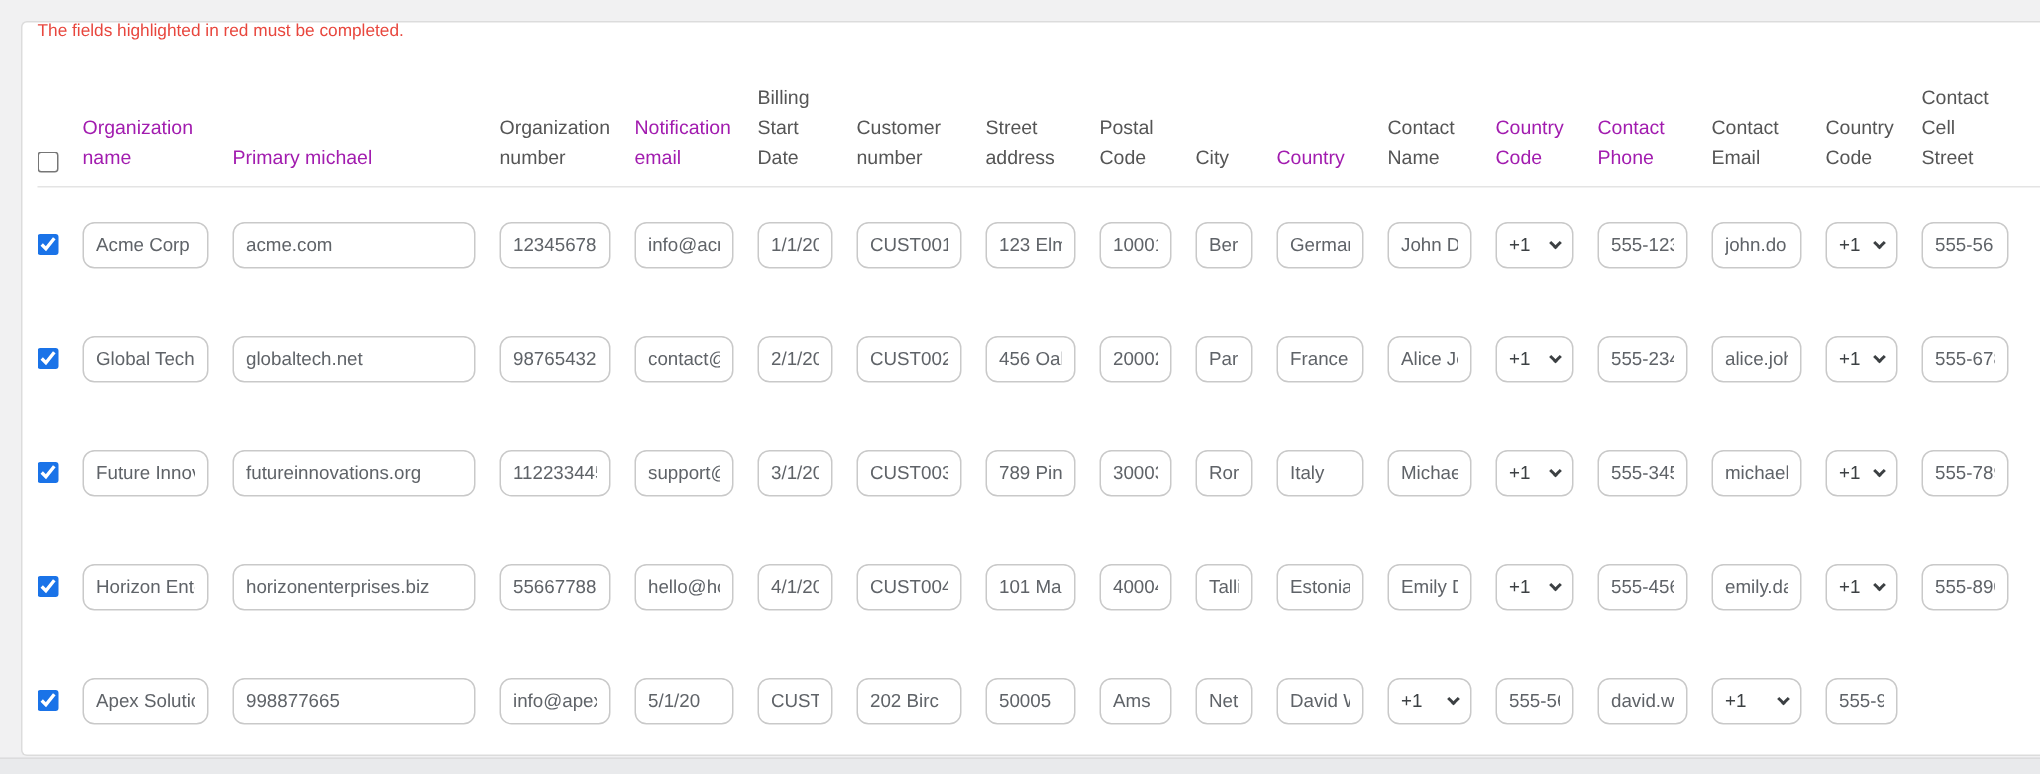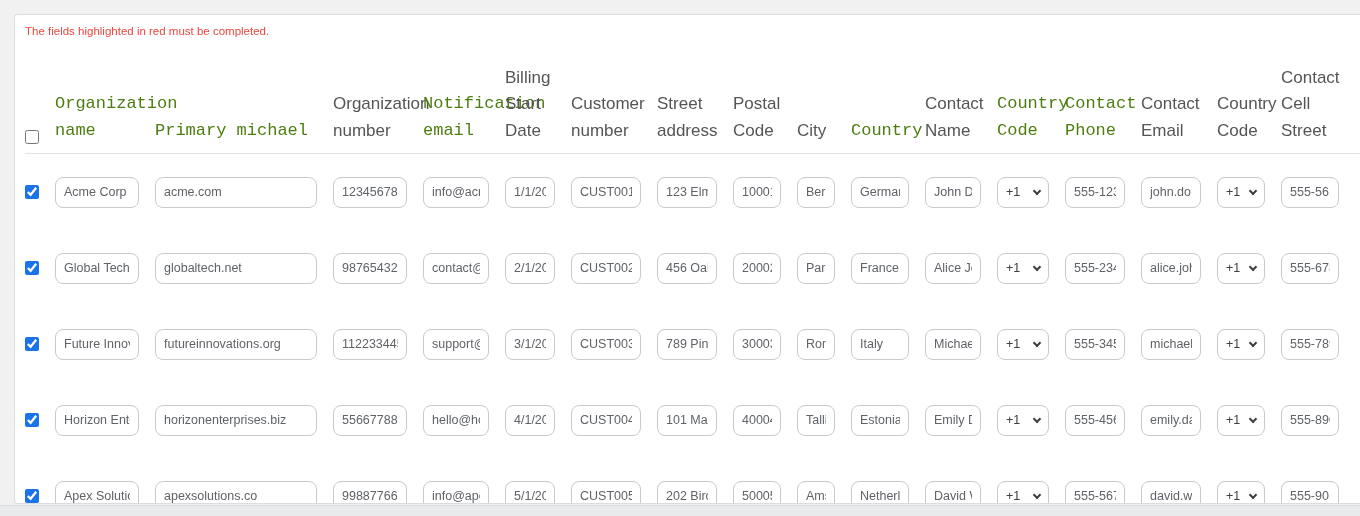--- a/index.html
+++ b/index.html
@@ -13,42 +13,42 @@
     position: absolute;
     left: 14px; top: 14px; right: 0; height: 490px;
     background: #ffffff;
     border: 1px solid #dcdcdc;
     border-right: none;
     border-radius: 4px 0 0 4px;
     padding-left: 10px;
     overflow: hidden;
   }
   .warning {
-    padding-top: 10px;
+    padding-top: 0;
     font-size: 11.5px;
     color: #e8473e;
   }
   .grid {
     display: grid;
     grid-template-columns: 14px 84px 162px 74px 66px 50px 70px 60px 48px 38px 58px 56px 52px 60px 60px 48px 58px;
     column-gap: 16px;
     align-items: center;
   }
   .grid.header {
     margin-top: 28px;
     align-items: end;
     padding-bottom: 9px;
     border-bottom: 1px solid #e4e4e4;
   }
   .col {
-    font-size: 17px;
+    font-size: 13px;
     line-height: 1.55;
     color: #555555;
   }
-  .col.req { color: #4d7c0f; font-family: Liberation Mono, monospace; }
+  .col.req { color: #a21caf; }
   .row { height: 76px; }
   .cb { display: flex; align-items: center; }
   .cb input {
     width: 14px; height: 14px;
     accent-color: #1a73e8;
     cursor: pointer;
   }
   .field {
     width: 100%;
     height: 31px;
@@ -232,21 +232,20 @@
         <i class="chev"></i>
       </div>
     <input class="field" value="555-890" style="">
   </div>
 
   <div class="grid row">
     <label class="cb">
         <input type="checkbox" checked="true" style="">
       </label>
     <input class="field" value="Apex Solutio" style="">
-    <input class="field" value="apexsolutions.co" style="">
     <input class="field" value="998877665" style="">
     <input class="field" value="info@apexs" style="">
     <input class="field" value="5/1/20" style="">
     <input class="field" value="CUST005" style="">
     <input class="field" value="202 Birc" style="">
     <input class="field" value="50005" style="">
     <input class="field" value="Ams" style="">
     <input class="field" value="Netherla" style="">
     <input class="field" value="David W" style="">
     <div class="select">

